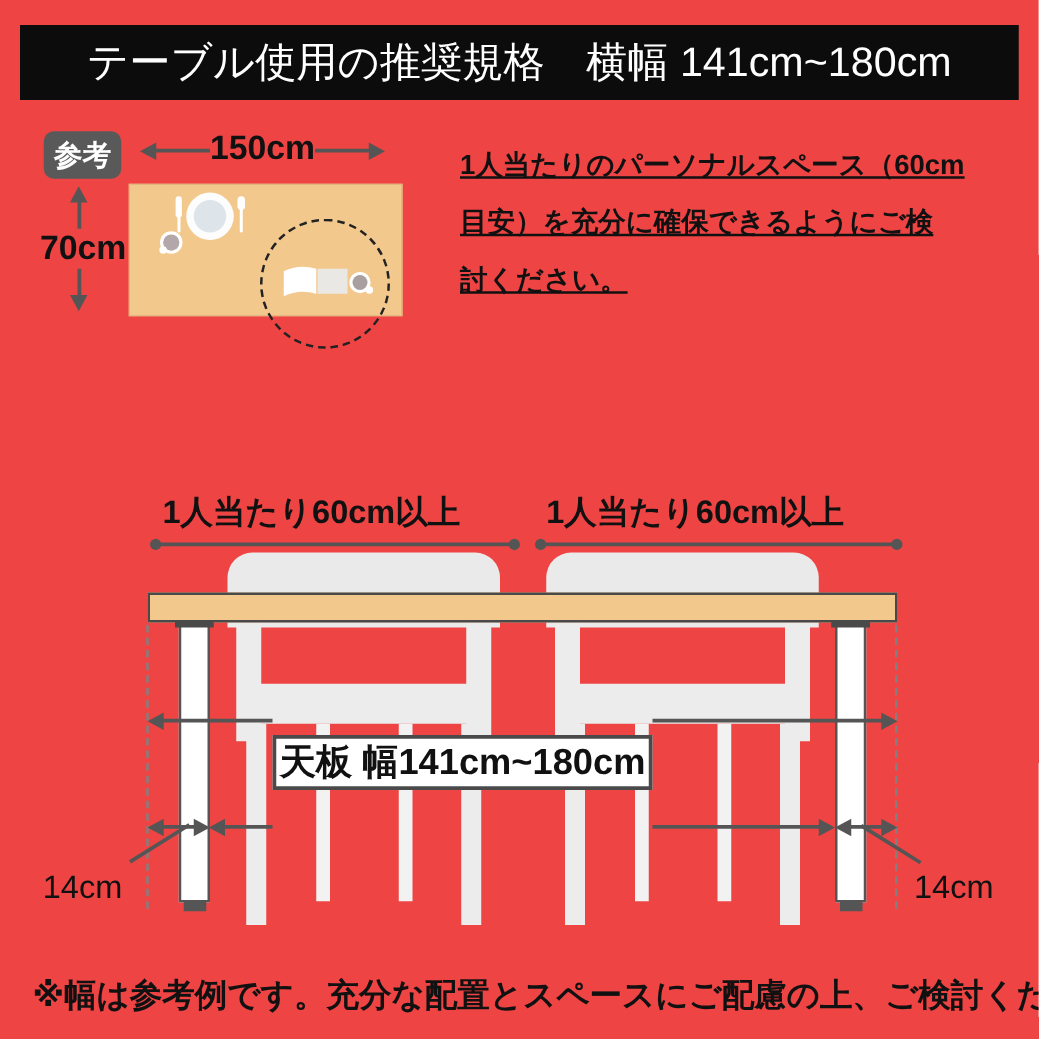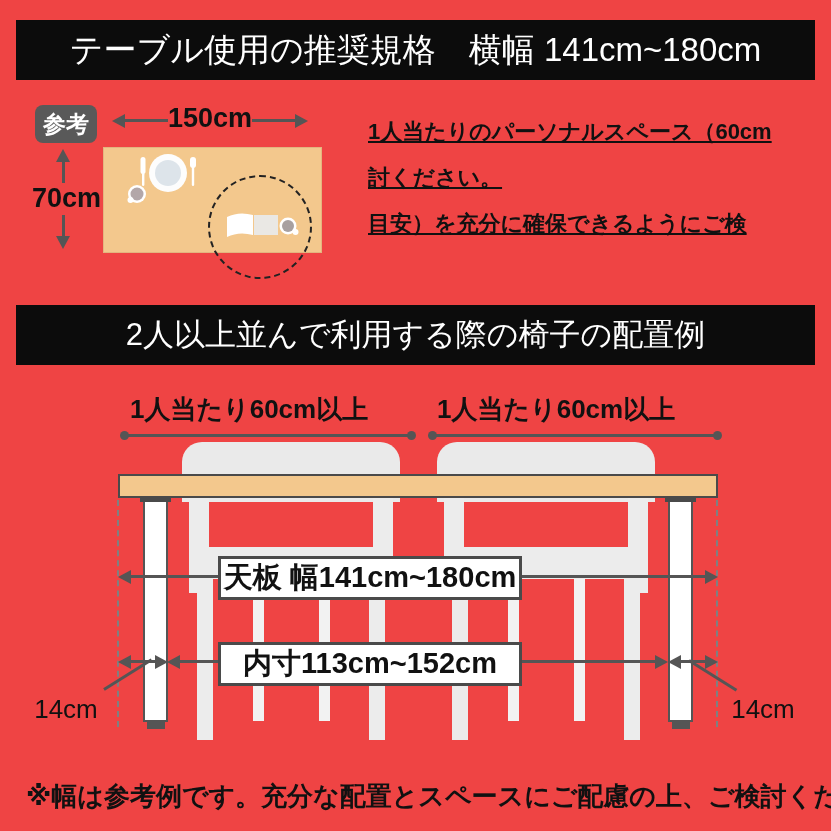--- a/index.html
+++ b/index.html
@@ -110,27 +110,24 @@
       <g>
         <circle cx="65" cy="17" r="8.5" fill="#ffffff"></circle>
         <circle cx="65" cy="17" r="6" fill="#a8a0a0"></circle>
         <circle cx="72.5" cy="23" r="3" fill="#ffffff"></circle>
       </g>
     </svg>
   </div>
 
   <div class="note">
     <span>1人当たりのパーソナルスペース（60cm</span>
+    <span>目安）を充分に確保できるようにご検</span>
     <span>討ください。</span>
-    <span>目安）を充分に確保できるようにご検</span>
   </div>
 
-  <div class="banner banner-mid">
-    <span>2人以上並んで利用する際の椅子の配置例</span>
-  </div>
 
   <div class="dim-label" style="left:130px; top:392px; width:276px; font-size:26px;">1人当たり60cm以上</div>
   <div class="dim-label" style="left:437px; top:392px; width:276px; font-size:26px;">1人当たり60cm以上</div>
 
   <div class="hl" style="left:125px; top:434px; width:287px;"></div>
   <div class="dot" style="left:120px; top:431px;"></div>
   <div class="dot" style="left:407px; top:431px;"></div>
   <div class="hl" style="left:433px; top:434px; width:285px;"></div>
   <div class="dot" style="left:428px; top:431px;"></div>
   <div class="dot" style="left:713px; top:431px;"></div>
@@ -160,27 +157,26 @@
   <div class="tabletop"></div>
   <div class="leg" style="left:143px;"></div>
   <div class="leg" style="left:668px;"></div>
   <div class="leg-cap" style="left:140px;"></div>
   <div class="leg-cap" style="left:665px;"></div>
   <div class="leg-foot" style="left:147px;"></div>
   <div class="leg-foot" style="left:672px;"></div>
 
   <div class="ah ah-l z6" style="left:118px; top:570px;"></div>
   <div class="hl z6" style="left:130px; top:575px; width:88px;"></div>
-  <div class="meas-box" style="top:556px;text-align:center;">天板 幅141cm~180cm</div>
+  <div class="meas-box" style="top:588px;text-align:center;">天板 幅141cm~180cm</div>
   <div class="hl z6" style="left:522px; top:575px; width:184px;"></div>
   <div class="ah ah-r z6" style="left:705px; top:570px;"></div>
 
   <div class="ah ah-l z6" style="left:167px; top:655px;"></div>
   <div class="hl z6" style="left:179px; top:660px; width:39px;"></div>
-  <div class="meas-box" style="top:642px;">内寸113cm~152cm</div>
   <div class="hl z6" style="left:522px; top:660px; width:134px;"></div>
   <div class="ah ah-r z6" style="left:655px; top:655px;"></div>
 
   <div class="ah ah-l z6" style="left:118px; top:655px;"></div>
   <div class="hl z6" style="left:130px; top:660px; width:26px;"></div>
   <div class="ah ah-r z6" style="left:155px; top:655px;"></div>
   <div class="ah ah-l z6" style="left:668px; top:655px;"></div>
   <div class="hl z6" style="left:680px; top:660px; width:26px;"></div>
   <div class="ah ah-r z6" style="left:705px; top:655px;"></div>
 

